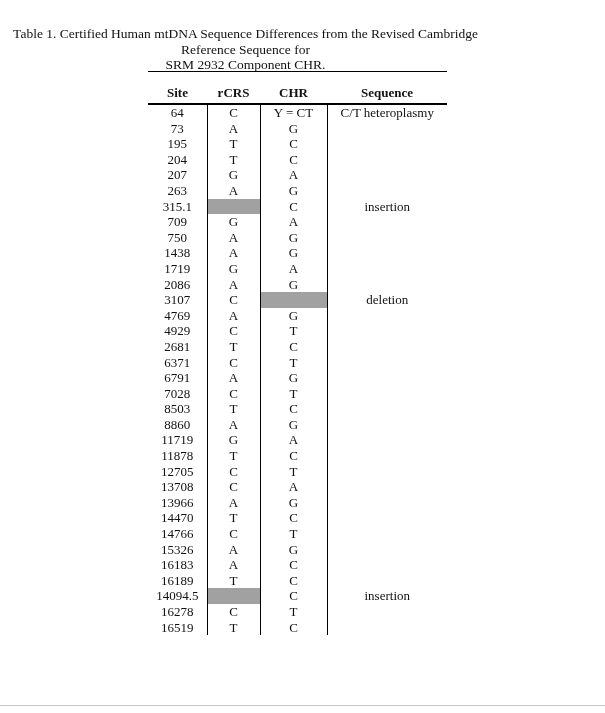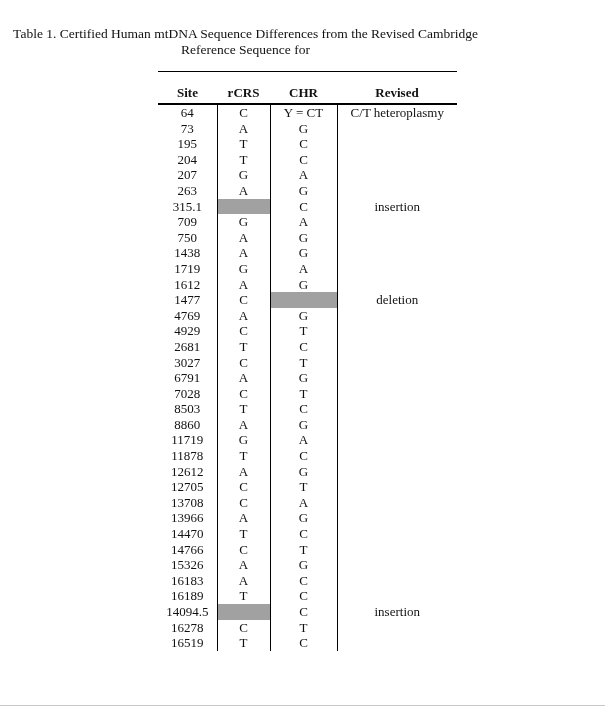--- a/index.html
+++ b/index.html
@@ -20,21 +20,21 @@
     top: 26px;
     left: 0;
     width: 491px;
     text-align: center;
     font-size: 13.5px;
     line-height: 15.5px;
   }
   .data-table {
     position: absolute;
     top: 71px;
-    left: 158px;
+    left: 148px;
     width: 299px;
     border-collapse: collapse;
     table-layout: fixed;
     font-size: 13px;
   }
   .data-table col.c-site    { width: 59px;  }
   .data-table col.c-rcrs    { width: 53px;  }
   .data-table col.c-chr     { width: 67px;  }
   .data-table col.c-comment { width: 120px; }
   .data-table th {
@@ -70,35 +70,36 @@
     left: 0;
     width: 605px;
     height: 1px;
   }
 </style>
 </head>
 <body style="color: rgb(17, 17, 17);">
 
 <div class="doc-title">
   <div>Table 1.  Certified Human mtDNA Sequence Differences from the Revised Cambridge Reference Sequence for</div>
+  <div>SRM 2932 Component CHR.</div>
 </div>
 
 <table class="data-table">
   <colgroup>
     <col class="c-site">
     <col class="c-rcrs">
     <col class="c-chr">
     <col class="c-comment">
   </colgroup>
   <thead>
     <tr>
       <th>Site</th>
       <th>rCRS</th>
       <th>CHR</th>
-      <th>Revised</th>
+      <th>Sequence</th>
     </tr>
   </thead>
   <tbody id="table-body">
       <tr>
         <td class="col-site">64</td>
         <td class="col-rcrs">C</td>
         <td class="col-chr">Y = CT</td>
         <td class="col-comment">C/T heteroplasmy</td>
       </tr>
       <tr>
@@ -155,27 +156,27 @@
         <td class="col-chr">G</td>
         <td class="col-comment"></td>
       </tr>
       <tr>
         <td class="col-site">1719</td>
         <td class="col-rcrs">G</td>
         <td class="col-chr">A</td>
         <td class="col-comment"></td>
       </tr>
       <tr>
-        <td class="col-site">1612</td>
-        <td class="col-rcrs">A</td>
-        <td class="col-chr">G</td>
-        <td class="col-comment"></td>
-      </tr>
-      <tr>
-        <td class="col-site">1477</td>
+        <td class="col-site">2086</td>
+        <td class="col-rcrs">A</td>
+        <td class="col-chr">G</td>
+        <td class="col-comment"></td>
+      </tr>
+      <tr>
+        <td class="col-site">3107</td>
         <td class="col-rcrs">C</td>
         <td class="col-chr gray-cell" style="background: rgb(161, 161, 161);"></td>
         <td class="col-comment">deletion</td>
       </tr>
       <tr>
         <td class="col-site">4769</td>
         <td class="col-rcrs">A</td>
         <td class="col-chr">G</td>
         <td class="col-comment"></td>
       </tr>
@@ -185,21 +186,21 @@
         <td class="col-chr">T</td>
         <td class="col-comment"></td>
       </tr>
       <tr>
         <td class="col-site">2681</td>
         <td class="col-rcrs">T</td>
         <td class="col-chr">C</td>
         <td class="col-comment"></td>
       </tr>
       <tr>
-        <td class="col-site">3027</td>
+        <td class="col-site">6371</td>
         <td class="col-rcrs">C</td>
         <td class="col-chr">T</td>
         <td class="col-comment"></td>
       </tr>
       <tr>
         <td class="col-site">6791</td>
         <td class="col-rcrs">A</td>
         <td class="col-chr">G</td>
         <td class="col-comment"></td>
       </tr>
@@ -224,26 +225,20 @@
       <tr>
         <td class="col-site">11719</td>
         <td class="col-rcrs">G</td>
         <td class="col-chr">A</td>
         <td class="col-comment"></td>
       </tr>
       <tr>
         <td class="col-site">11878</td>
         <td class="col-rcrs">T</td>
         <td class="col-chr">C</td>
-        <td class="col-comment"></td>
-      </tr>
-      <tr>
-        <td class="col-site">12612</td>
-        <td class="col-rcrs">A</td>
-        <td class="col-chr">G</td>
         <td class="col-comment"></td>
       </tr>
       <tr>
         <td class="col-site">12705</td>
         <td class="col-rcrs">C</td>
         <td class="col-chr">T</td>
         <td class="col-comment"></td>
       </tr>
       <tr>
         <td class="col-site">13708</td>

